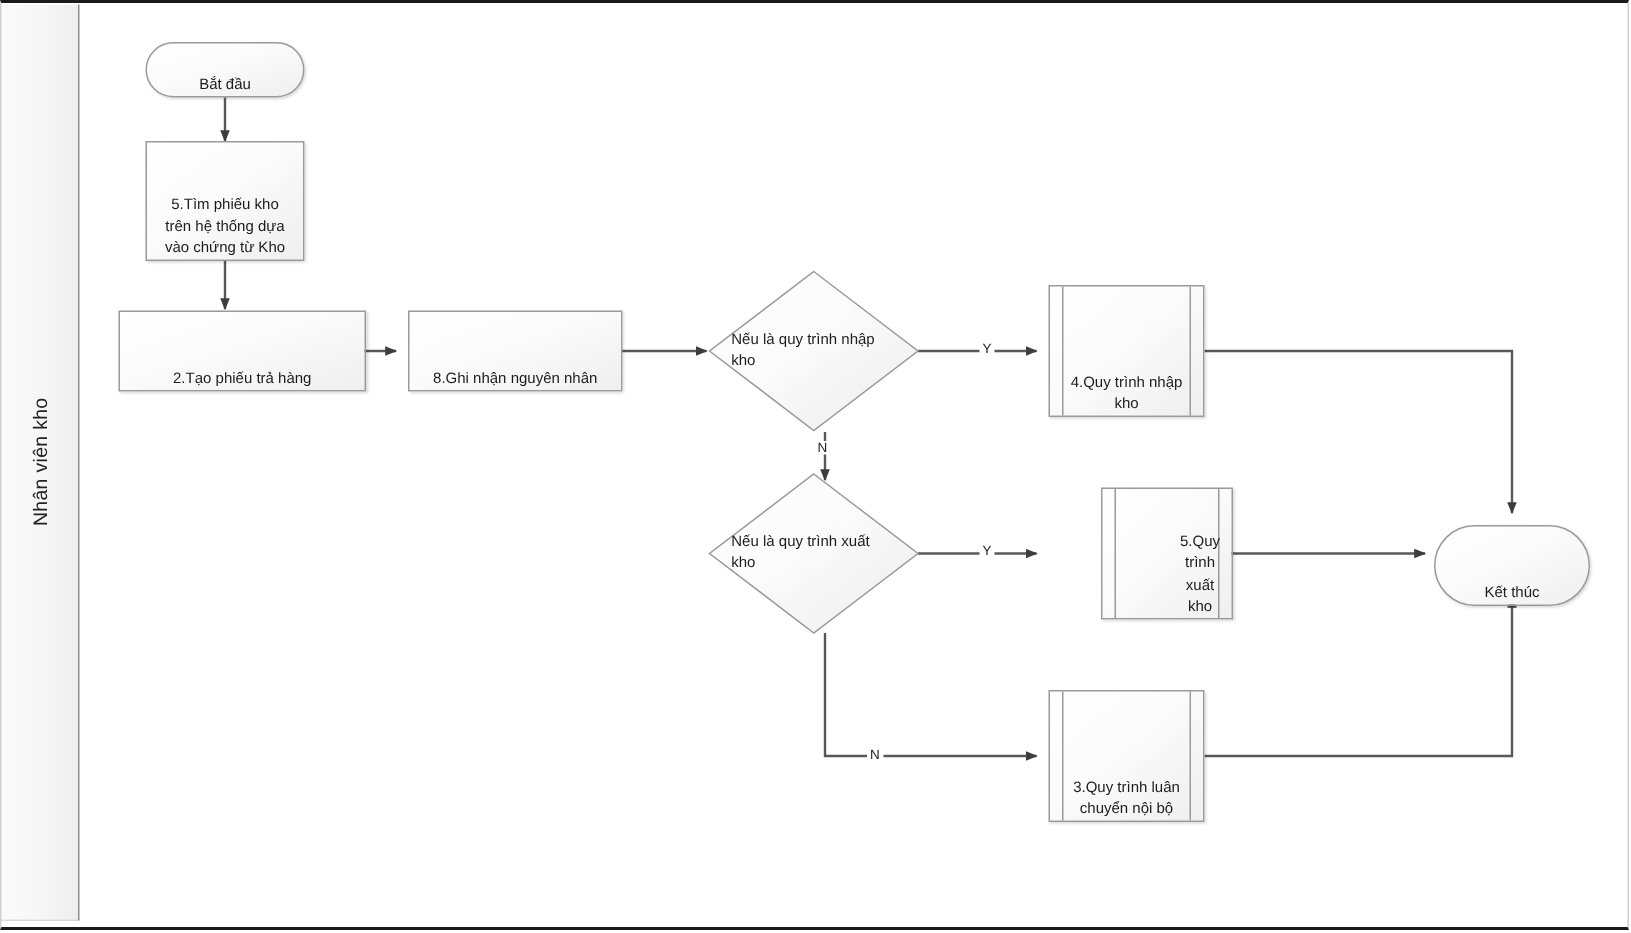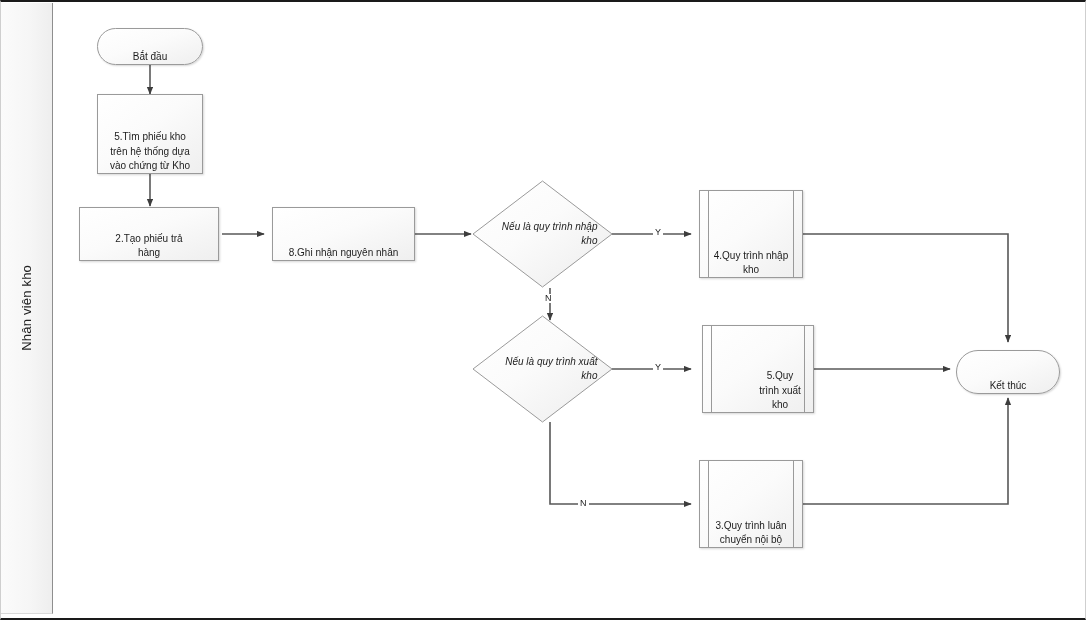--- a/index.html
+++ b/index.html
@@ -111,23 +111,22 @@
   .diamond-shape {
     position: absolute;
     left: 0; top: 0; right: 0; bottom: 0;
   }
   .diamond-label {
     position: relative;
     z-index: 3;
     font-size: 10px;
     line-height: 1.45;
     color: #1c1c1c;
-    text-align: right;
+    text-align: left;
     width: 78%;
-    font-style: italic;
   }
 
   
   svg.wires {
     position: absolute;
     left: 0; top: 0;
     width: 1087px;
     height: 622px;
     overflow: visible;
     pointer-events: none;
@@ -193,21 +192,21 @@
   <div class="edge-label" style="left:578px; top:499px;">N</div>
 
   <div class="node terminator" style="left:97px; top:28px; width:106px; height:37px;">
     <span>Bắt đầu</span>
   </div>
 
   <div class="node process" style="left:97px; top:94px; width:106px; height:80px; padding:0 8px;">
     <span>5.Tìm phiếu kho trên hệ thống dựa vào chứng từ Kho</span>
   </div>
 
-  <div class="node process" style="left:79px; top:207px; width:140px; height:54px; padding:0 24px;">
+  <div class="node process" style="left:79px; top:207px; width:165px; height:54px; padding:0 24px;">
     <span>2.Tạo phiếu trả hàng</span>
   </div>
 
   <div class="node process" style="left:272px; top:207px; width:143px; height:54px; padding:0 8px;">
     <span>8.Ghi nhận nguyên nhân</span>
   </div>
 
   <div class="diamond-wrap" style="left:472px; top:180px; width:141px; height:108px;">
     <svg class="diamond-shape" viewBox="0 0 141 108" preserveAspectRatio="none">
       <defs>
@@ -235,30 +234,30 @@
     </svg>
     <div class="diamond-label">Nếu là quy trình xuất kho</div>
   </div>
 
   <div class="node predef" style="left:699px; top:190px; width:104px; height:88px;">
     <span class="bar-l"></span>
     <span class="bar-r"></span>
     <span class="predef-text">4.Quy trình nhập kho</span>
   </div>
 
-  <div class="node predef" style="left:702px; top:325px; width:112px; height:88px;padding-left:44px;">
+  <div class="node predef" style="left:734px; top:325px; width:88px; height:88px;padding-left:44px;">
     <span class="bar-l"></span>
     <span class="bar-r"></span>
     <span class="predef-text">5.Quy trình xuất kho</span>
   </div>
 
   <div class="node predef" style="left:699px; top:460px; width:104px; height:88px;">
     <span class="bar-l"></span>
     <span class="bar-r"></span>
     <span class="predef-text">3.Quy trình luân chuyển nội bộ</span>
   </div>
 
-  <div class="node terminator" style="left:956px; top:350px; width:104px; height:44px;">
+  <div class="node terminator" style="left:956px; top:350px; width:104px; height:54px;">
     <span>Kết thúc</span>
   </div>
 
   <div class="frame"></div>
 </div>
 
 </body></html>

